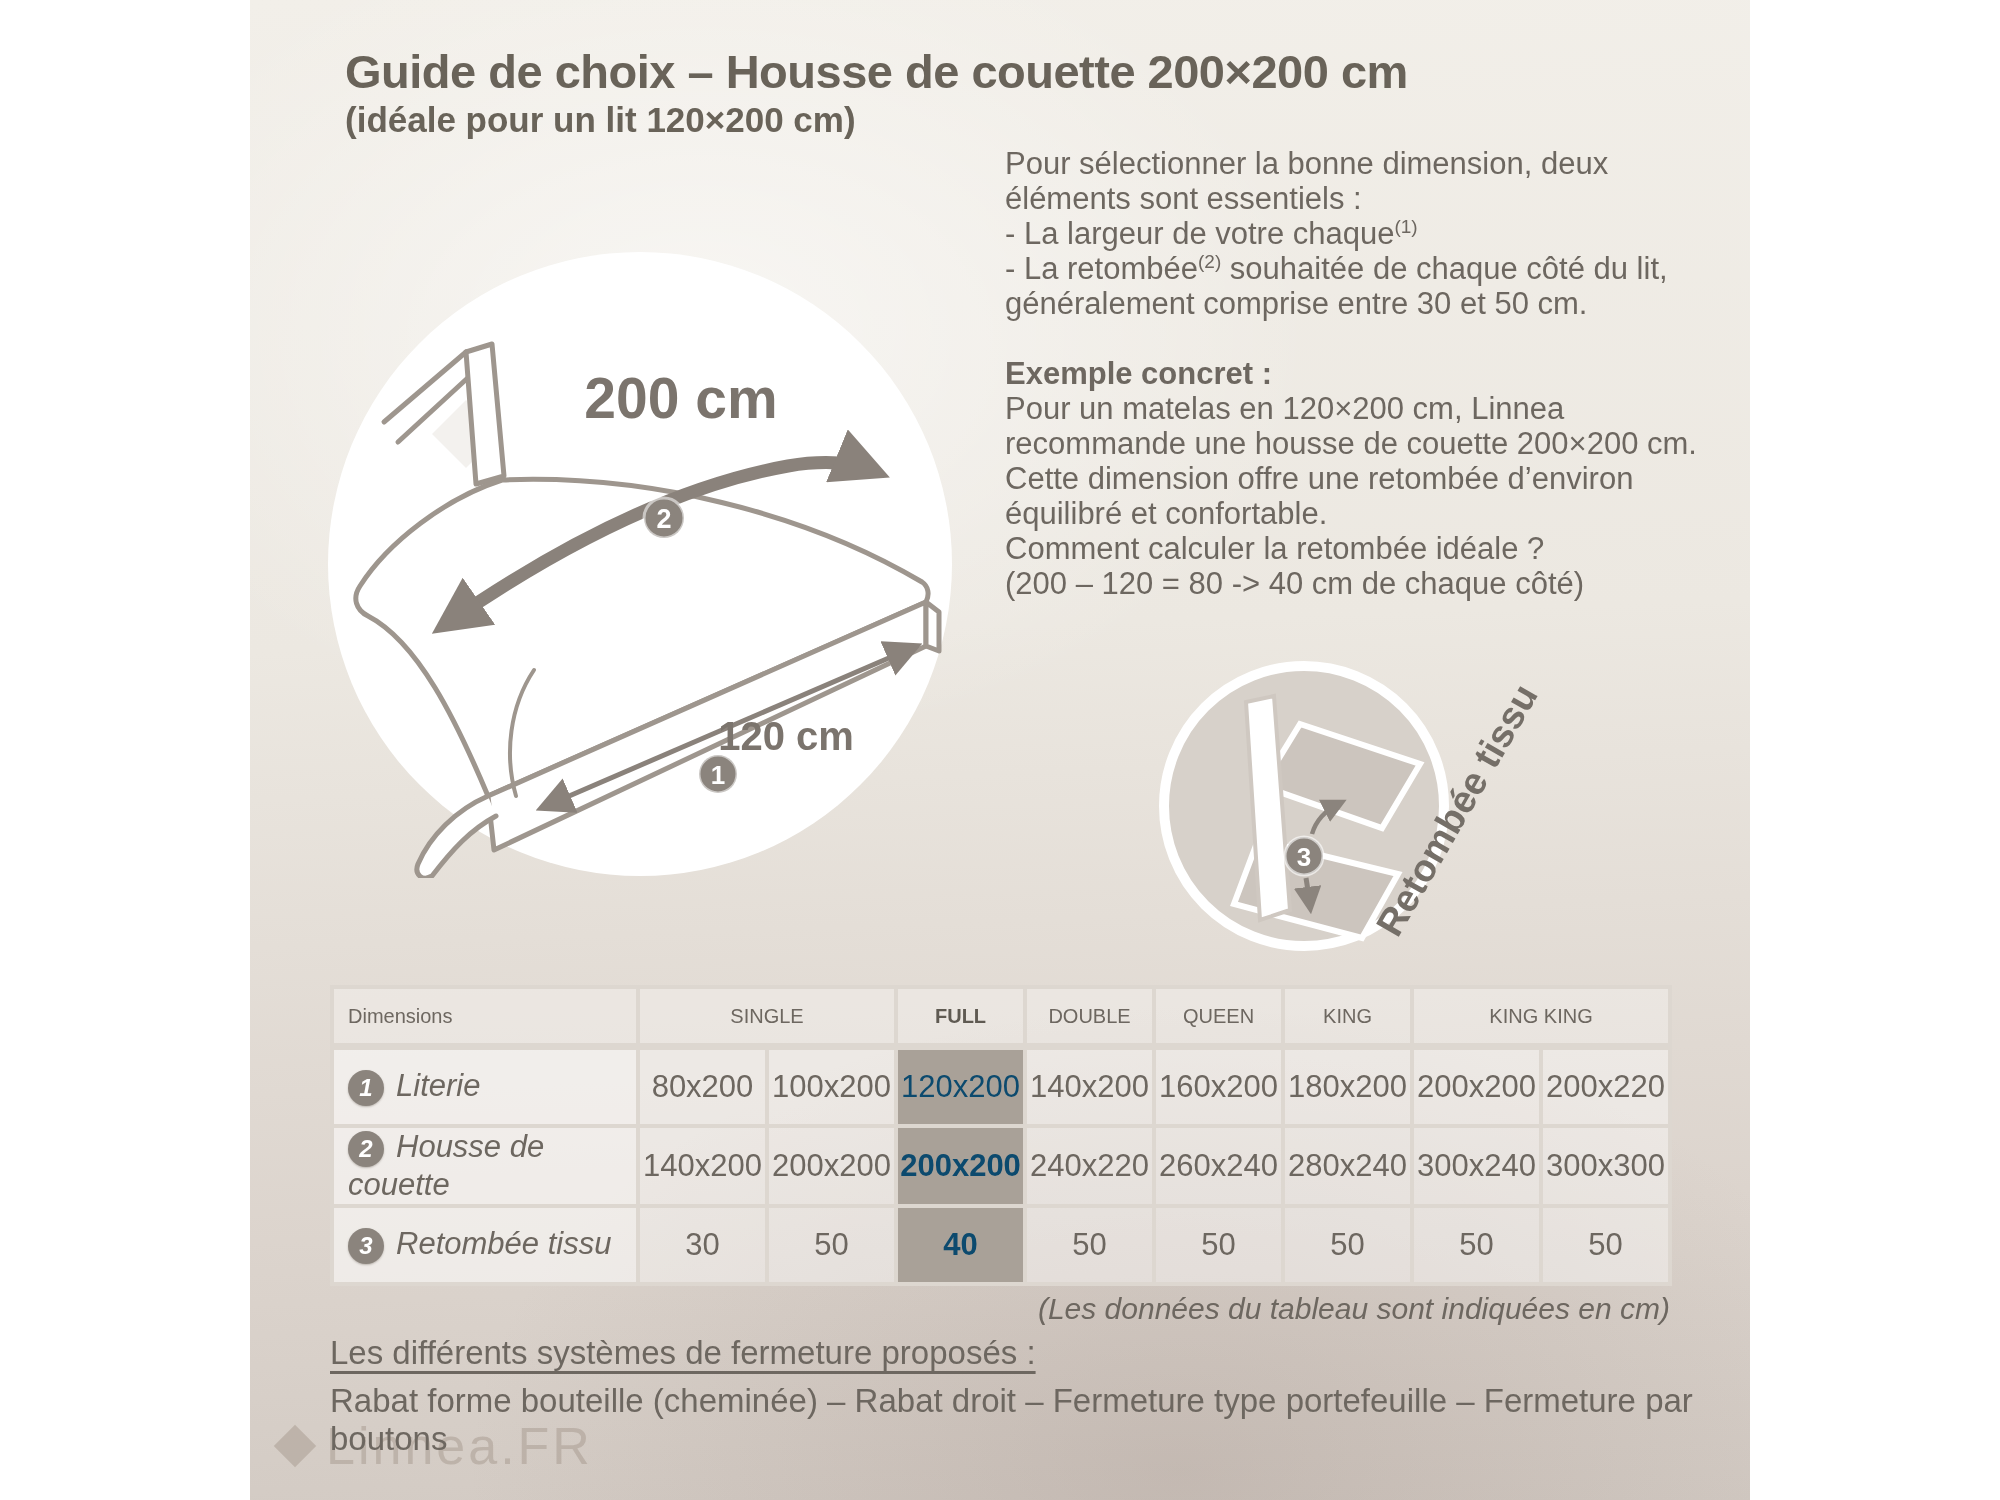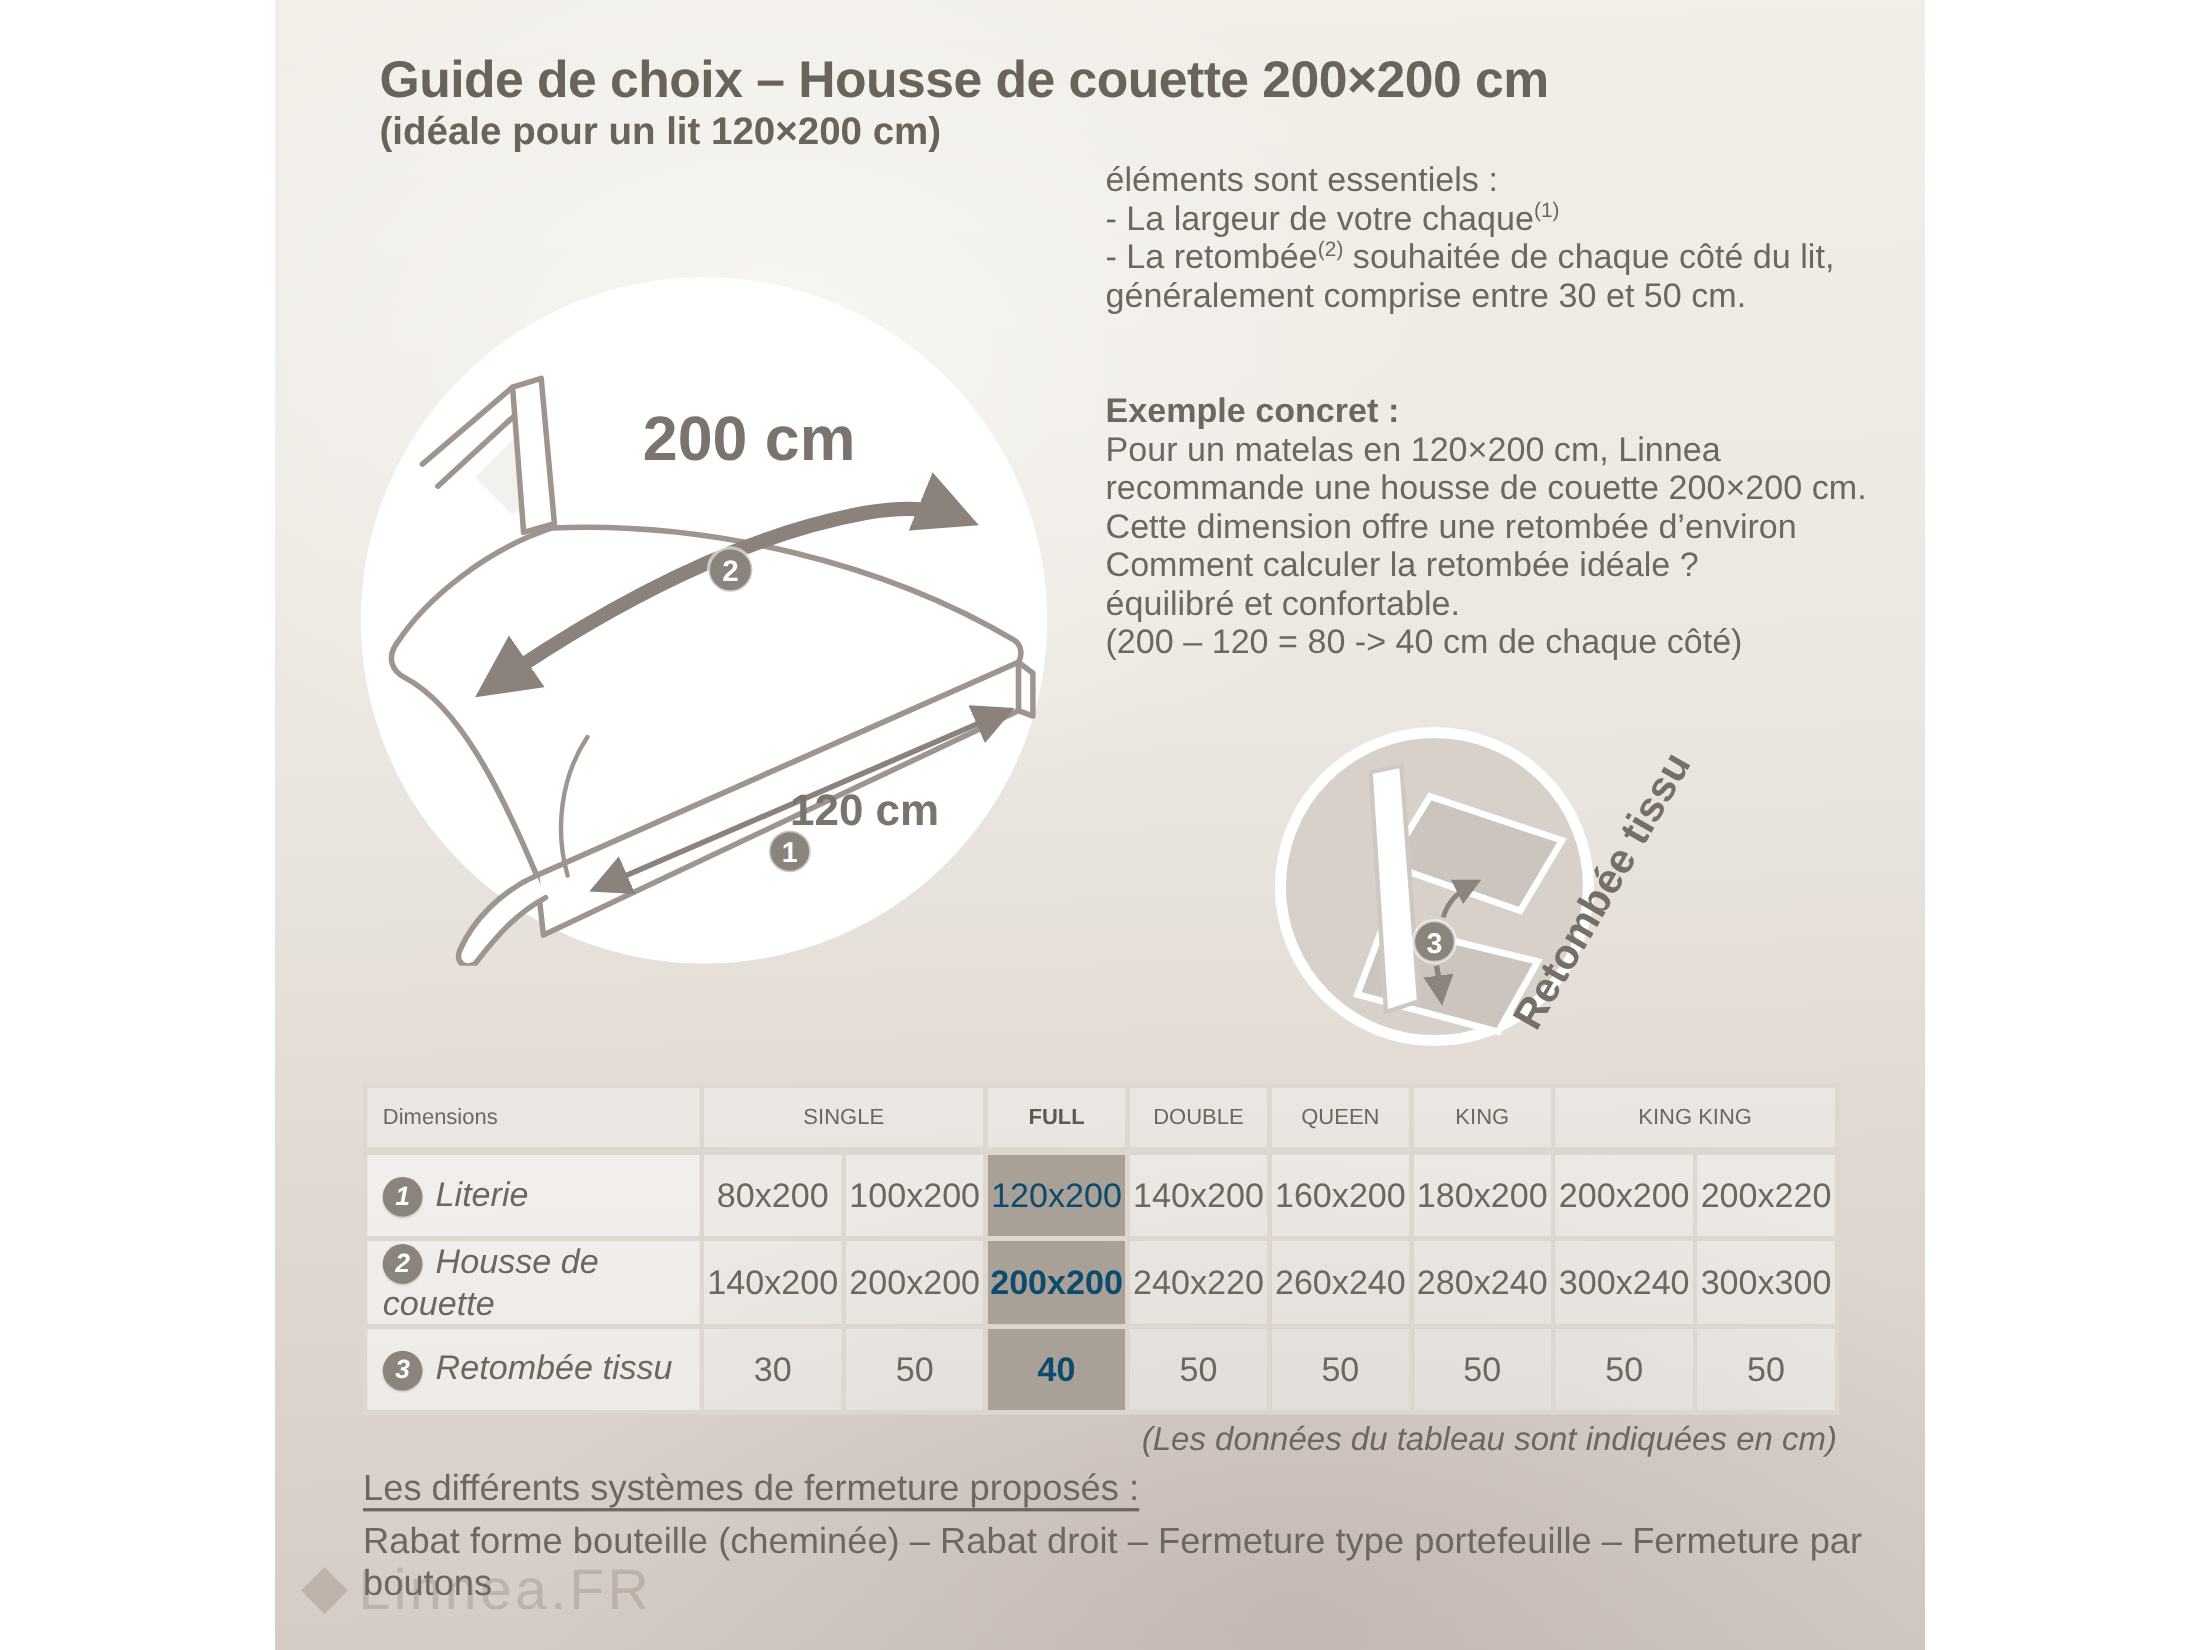--- a/index.html
+++ b/index.html
@@ -64,33 +64,34 @@
 </head>
 <body>
 
 <div id="screen">
   <div class="panel">
 
     <div class="abs page-title">Guide de choix – Housse de couette 200×200 cm</div>
     <div class="abs page-subtitle">(idéale pour un lit 120×200 cm)</div>
 
     <div class="abs textblock intro">
+      <div>Pour sélectionner la bonne dimension, deux</div>
       <div>éléments sont essentiels :</div>
       <div><span>- La largeur de votre chaque</span><sup>(1)</sup></div>
       <div><span>- La retombée</span><sup>(2)</sup><span> souhaitée de chaque côté du lit,</span></div>
       <div>généralement comprise entre 30 et 50 cm.</div>
     </div>
 
     <div class="abs textblock example">
       <div class="bold">Exemple concret :</div>
       <div>Pour un matelas en 120×200 cm, Linnea</div>
       <div>recommande une housse de couette 200×200 cm.</div>
       <div>Cette dimension offre une retombée d’environ</div>
+      <div>équilibré et confortable.</div>
       <div>Comment calculer la retombée idéale ?</div>
-      <div>équilibré et confortable.</div>
       <div>(200 – 120 = 80 -&gt; 40 cm de chaque côté)</div>
     </div>
 
     <svg class="abs bigsvg" width="628" height="628" viewBox="0 0 628 628">
       <defs>
         <marker id="mA" viewBox="0 0 10 10" refX="7" refY="5" markerWidth="4.4" markerHeight="4.4" orient="auto-start-reverse">
           <path d="M0,0 L10,5 L0,10 Z" fill="#8a827b"></path>
         </marker>
         <marker id="mB" viewBox="0 0 10 10" refX="7" refY="5" markerWidth="7.5" markerHeight="7.5" orient="auto-start-reverse">
           <path d="M0,0 L10,5 L0,10 Z" fill="#8a827b"></path>

